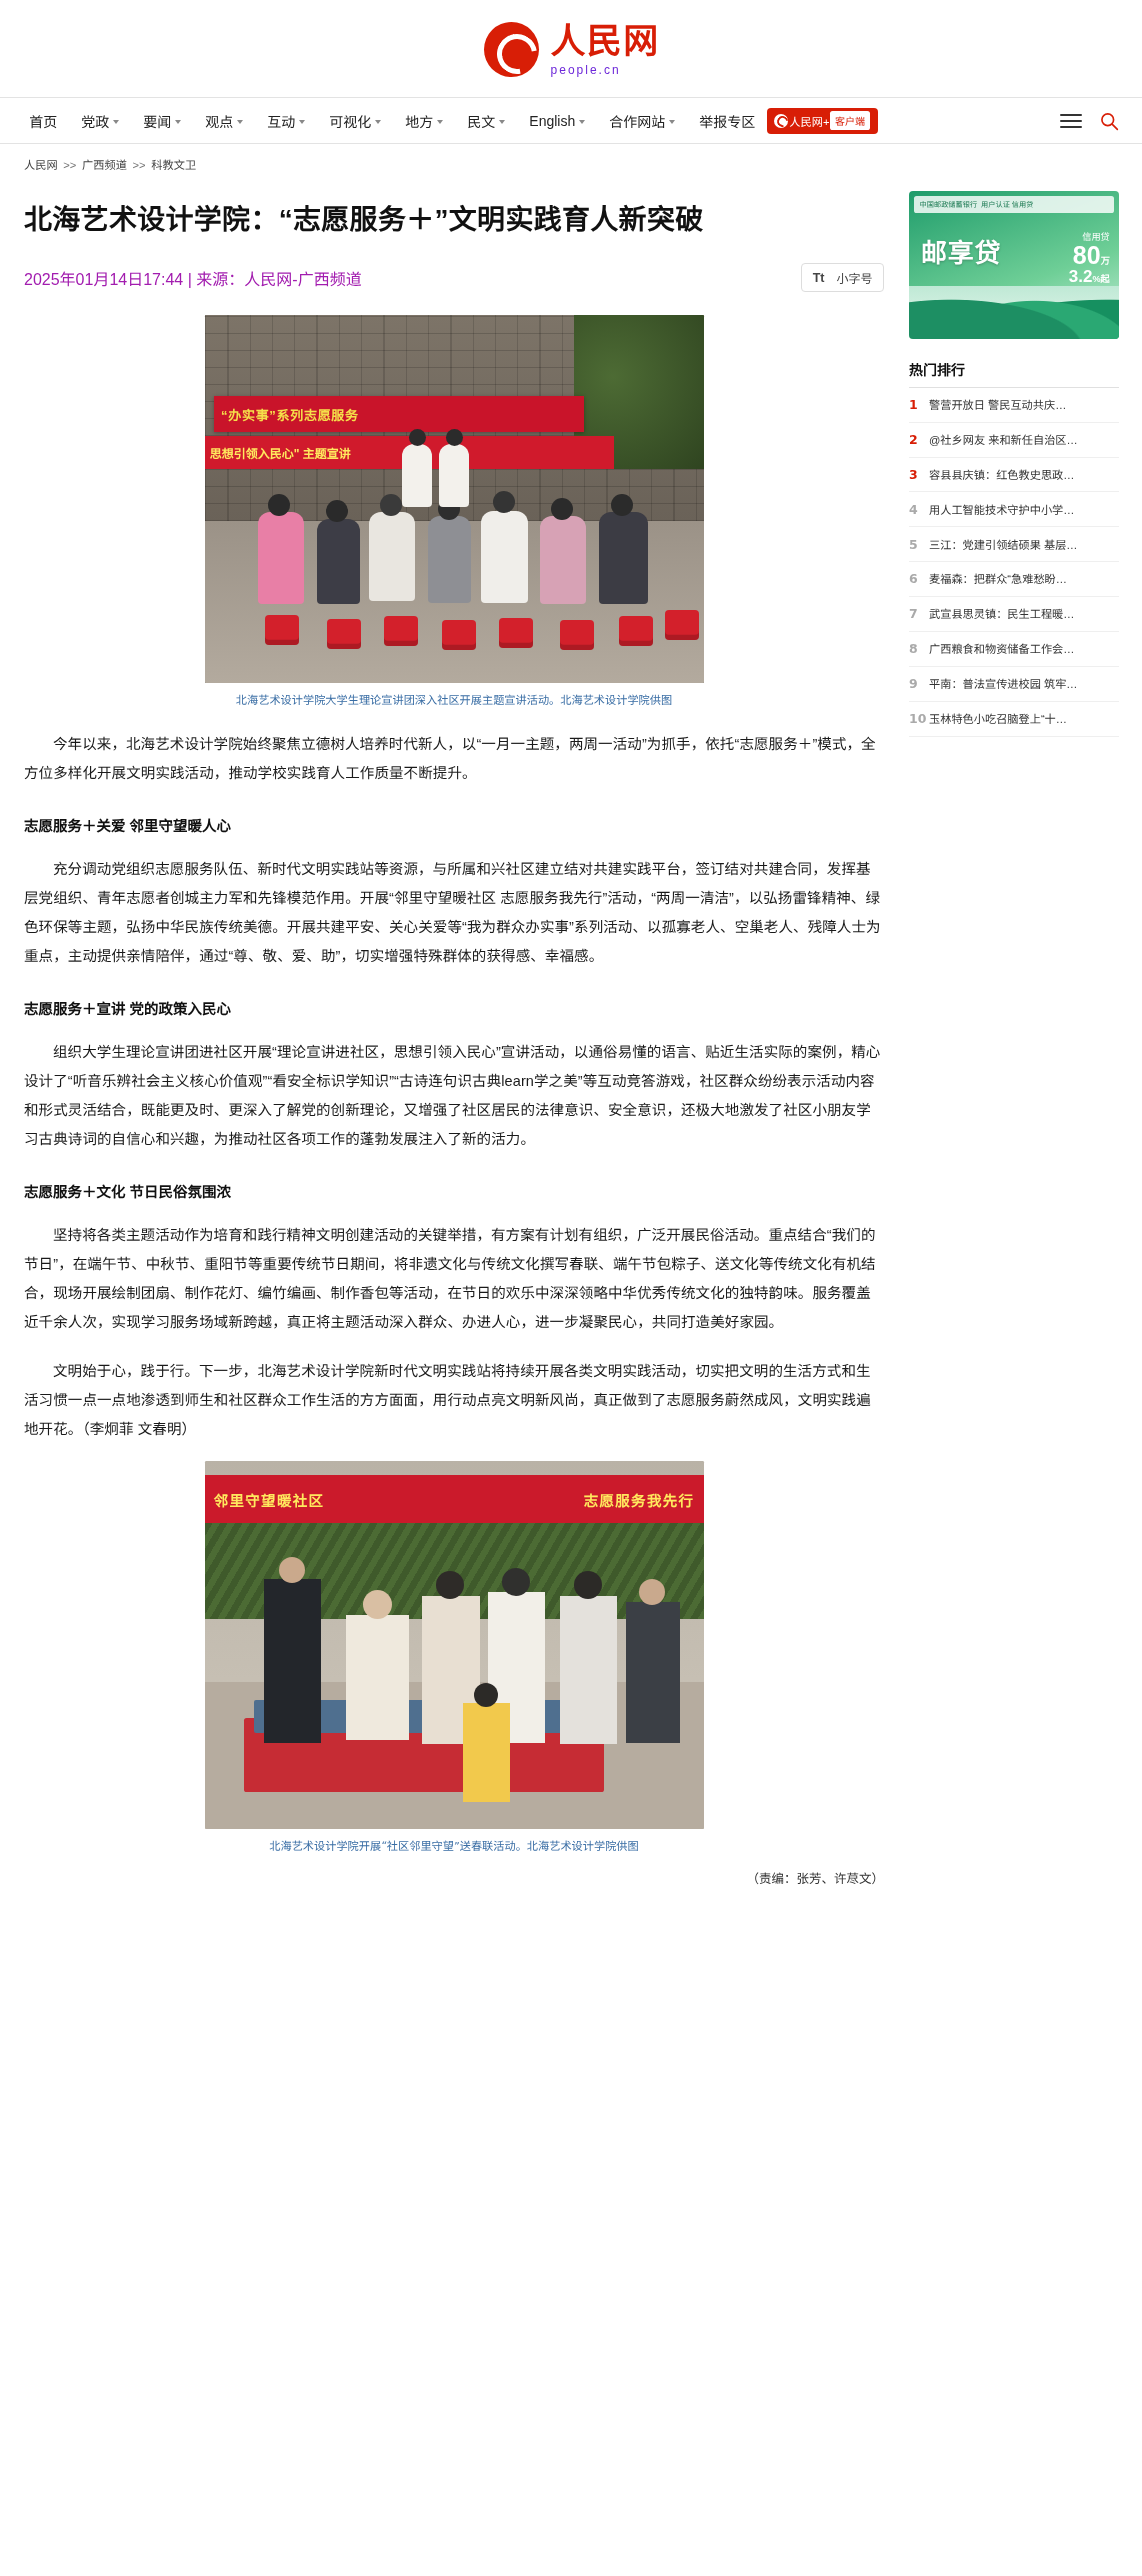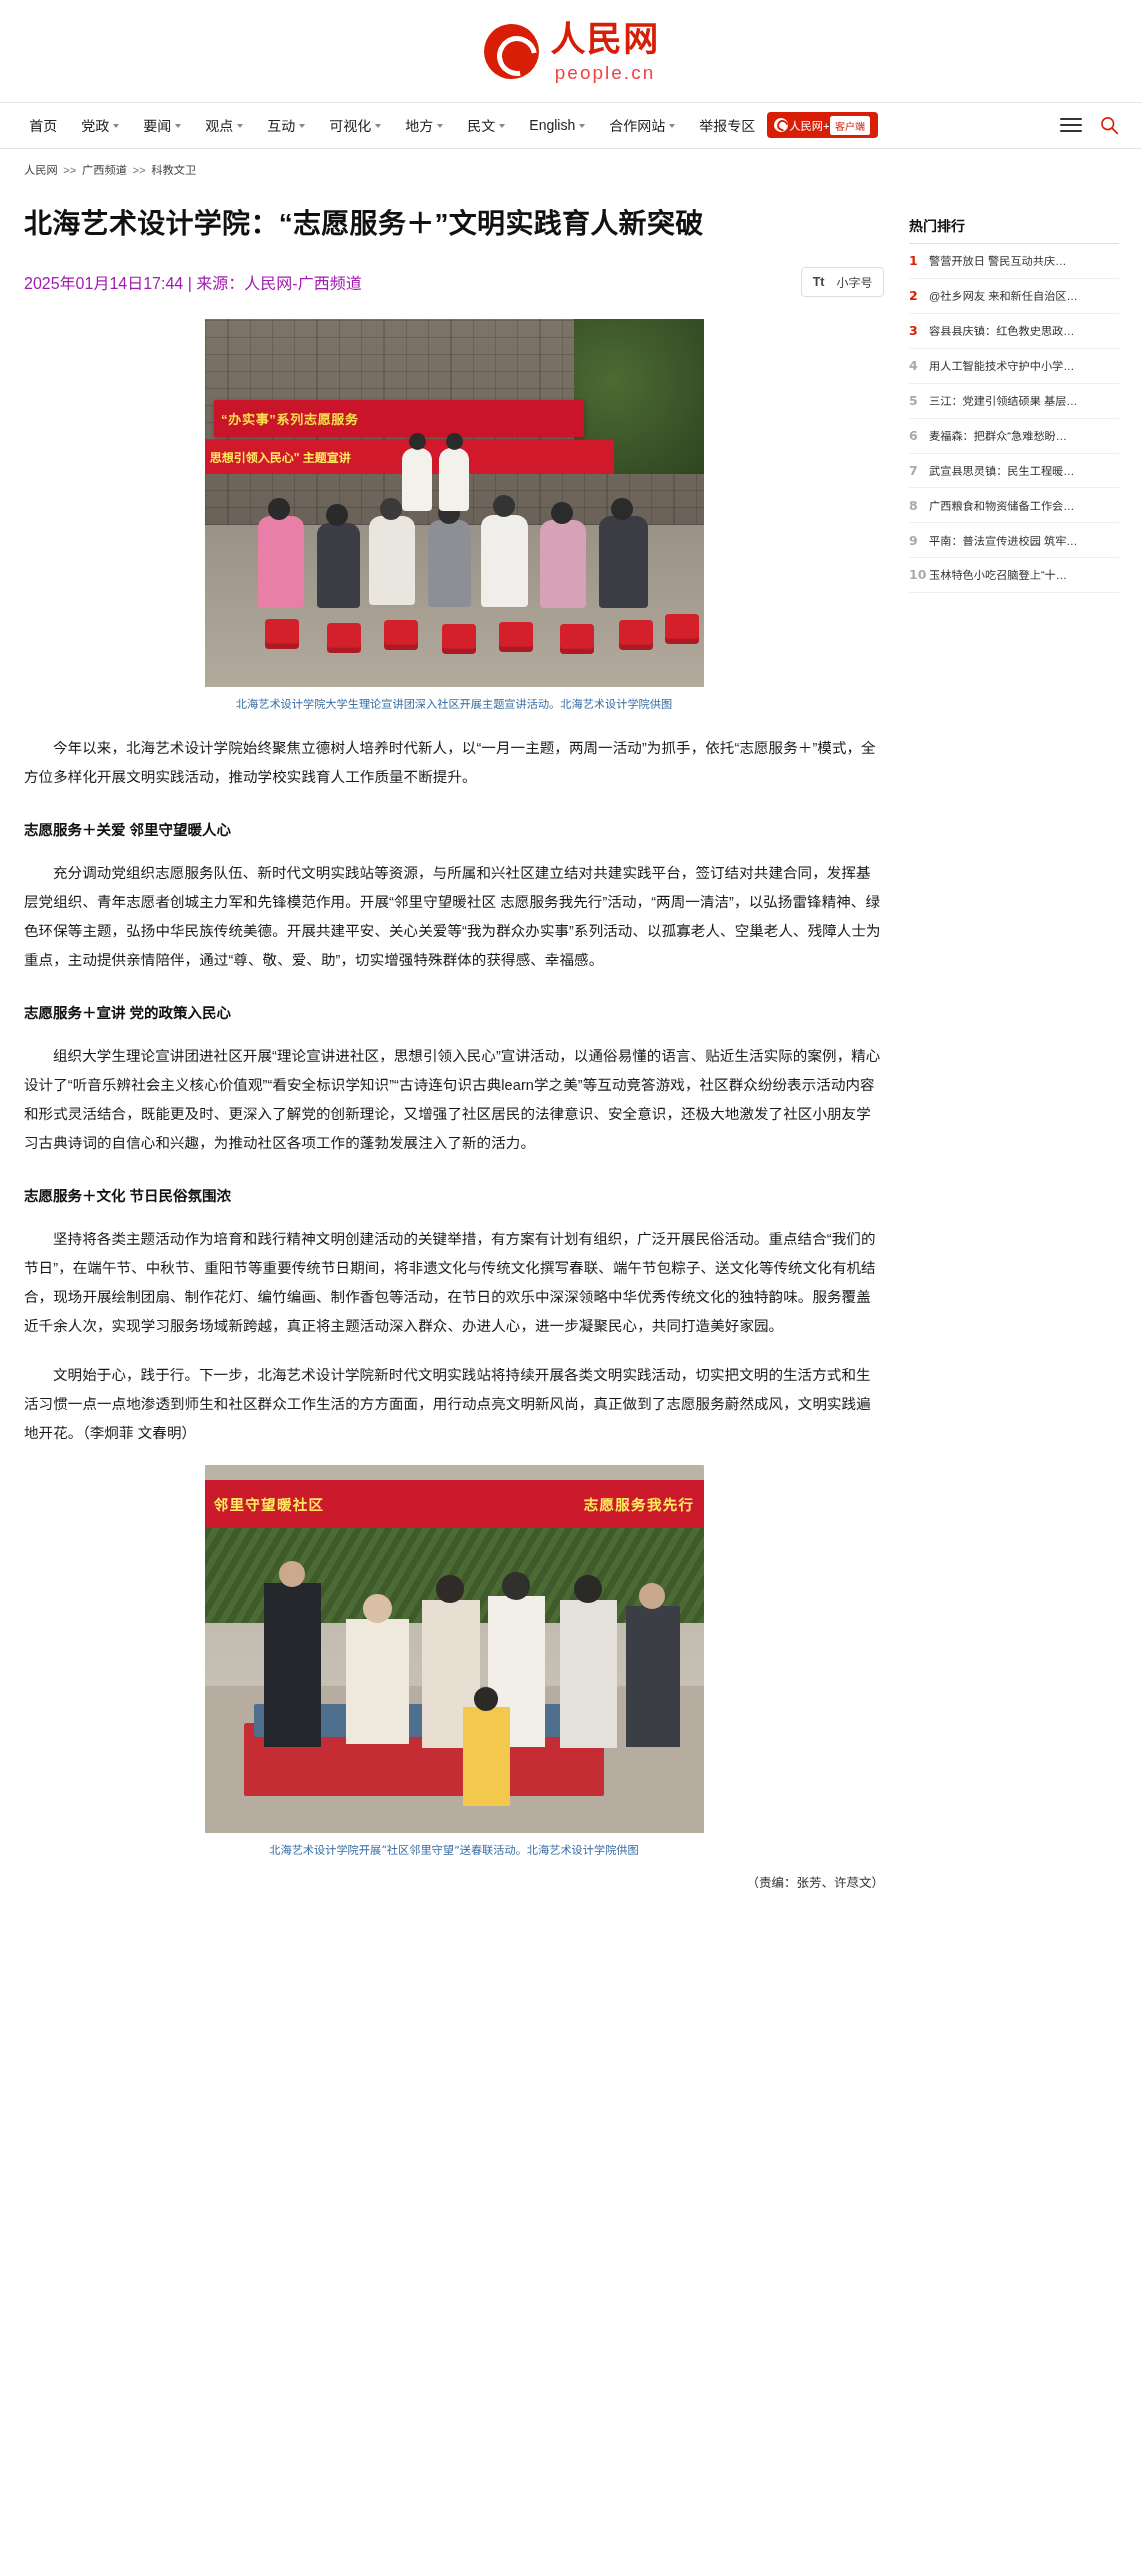--- a/index.html
+++ b/index.html
@@ -39,22 +39,22 @@
     border-right-color: transparent;
     transform: rotate(35deg);
   }
   .logo-text { display: flex; flex-direction: column; line-height: 1; }
   .logo-text .cn {
     font-size: 35px; font-weight: bold; color: #d81e06;
     letter-spacing: 1.3px;
     font-family: "DejaVu Sans", sans-serif;
   }
   .logo-text .en {
-    font-size: 19px; color: #ef4444; letter-spacing: 2px; margin-top: 5.3px;
-    text-align: center;
+    font-size: 12px; color: #6d28d9; letter-spacing: 2px; margin-top: 5.3px;
+    text-align: left;
   }
 
   
   .nav-bar {
     border-top: 0.7px solid #e3e3e3;
     border-bottom: 0.7px solid #e3e3e3;
     height: 47px;
     display: flex;
     align-items: center;
     padding: 0 24px;
@@ -494,20 +494,37 @@
         <div class="head" style="position:absolute; left:269px; top:222px; width:24px;height:24px; background:#2c2a27; border-radius:50%;"></div>
       </div>
       <figcaption>北海艺术设计学院开展“社区邻里守望”送春联活动。北海艺术设计学院供图</figcaption>
     </figure>
 
     <div class="editor-line">（责编：张芳、许荩文）</div>
   </main>
 
   <aside class="aside">
 
+    <div class="ad-card">
+      <div class="ad-top">
+        <span>中国邮政储蓄银行</span>
+        <span>用户认证 信用贷</span>
+      </div>
+      <div class="ad-title">邮享贷</div>
+      <div class="ad-num">
+        <div class="small">信用贷</div>
+        <div class="big">
+          <span>80</span><span class="small">万</span>
+        </div>
+        <div class="big" style="font-size:17px;">
+          <span>3.2</span><span class="small">%起</span>
+        </div>
+      </div>
+      <div class="ad-mountain"></div>
+    </div>
 
     <div class="rank-box">
       <div class="rank-title">热门排行</div>
       <ul class="rank-list">
         <li class="rank-item hot">
           <span class="rank-num">1</span>
           <span class="rank-text">警营开放日 警民互动共庆…</span>
         </li>
         <li class="rank-item hot">
           <span class="rank-num">2</span>

